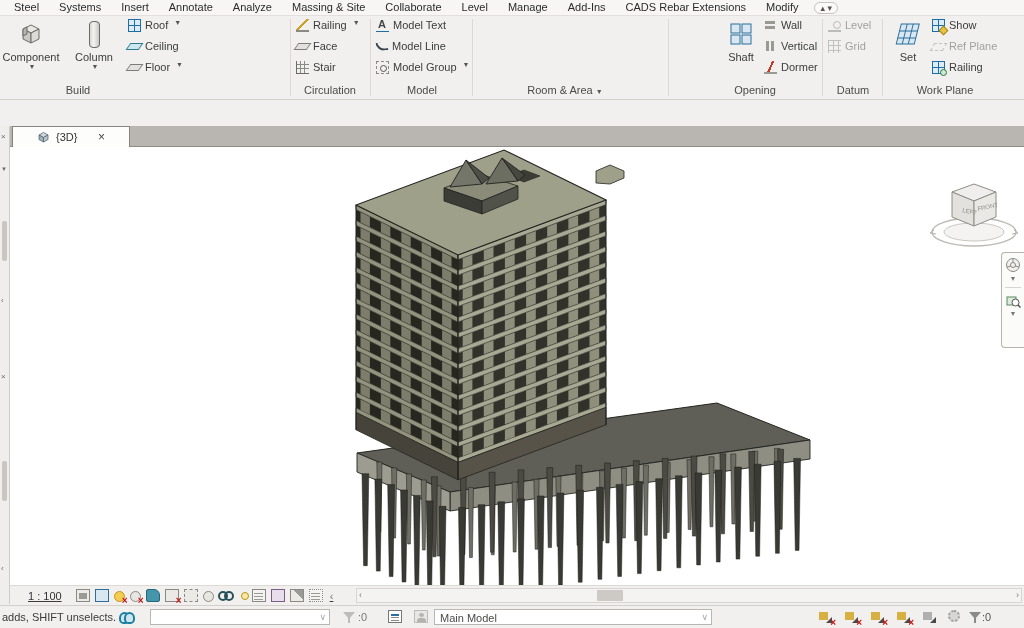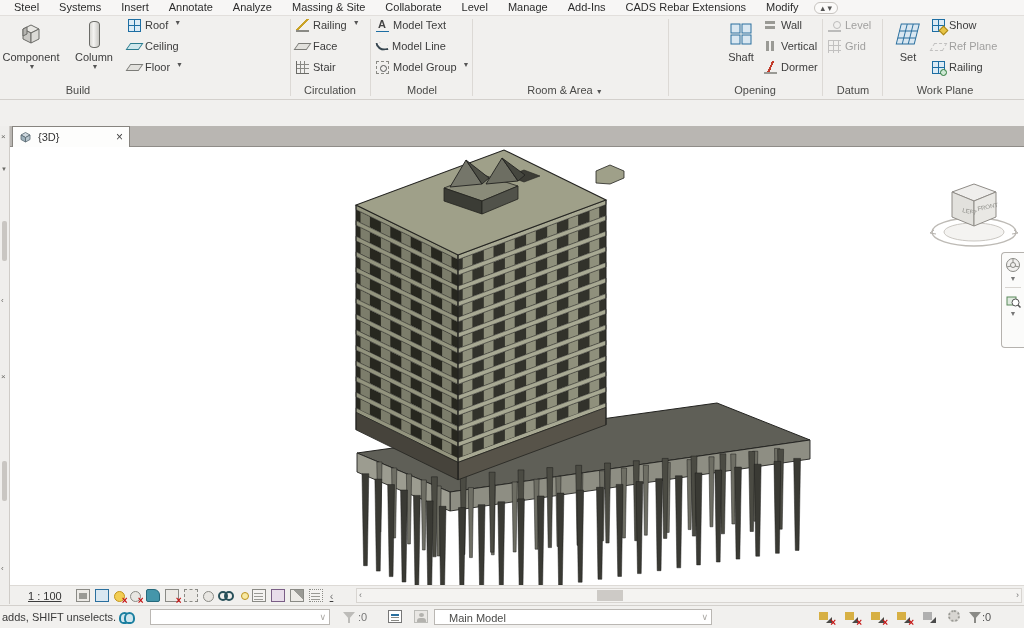--- a/index.html
+++ b/index.html
@@ -42,21 +42,21 @@
   .ic.dormer{border-bottom:2px solid #9a9a95;background:linear-gradient(115deg,transparent 45%,#c23b2a 45%,#c23b2a 58%,transparent 58%);}
   .ic.level{border-bottom:2px solid #7c7c78;}
   .ic.level::before{content:"";position:absolute;right:0;top:2px;width:6px;height:6px;border:1px solid #7c7c78;border-radius:50%;}
   .ic.dgrid{background-image:repeating-linear-gradient(to right,#8a8a85 0 1px,transparent 1px 5px),repeating-linear-gradient(to bottom,#8a8a85 0 1px,transparent 1px 5px);}
   .ic.spark::after{content:"";position:absolute;right:-3px;bottom:-3px;width:5px;height:5px;background:#e7c445;transform:rotate(45deg);border:1px solid #a8861c;}
   .ic.vmag::after{content:"";position:absolute;right:-3px;bottom:-3px;width:5px;height:5px;border:1px solid #2c7a3a;border-radius:50%;background:#cfe8d4;}
   .ic.refp{border:1px dashed #8a8a85;transform:skewX(-30deg);height:8px;margin-top:3px;}
 
   
   #tabbar{position:absolute;left:10px;top:126px;width:1014px;height:21px;background:#b9b6b2;border-bottom:1px solid #8f8c88;}
-  #viewtab{position:absolute;left:2px;top:0;width:118px;height:21px;background:#fdfdfc;border:1px solid #87847f;border-bottom:none;display:flex;align-items:center;gap:6px;padding:0 6px;}
+  #viewtab{position:absolute;left:2px;top:0;width:118px;height:21px;background:#fdfdfc;border:1px solid #87847f;border-bottom:none;display:flex;align-items:center;gap:6px;padding:0 24px;}
   #viewtab .close{margin-left:auto;color:#444;font-size:12px;line-height:12px;cursor:default;}
 
   
   #canvas{position:absolute;left:10px;top:147px;width:1014px;height:457px;background:#ffffff;}
   #leftstrip{position:absolute;left:0;top:126px;width:10px;height:478px;background:#efeeec;border-right:1px solid #cfccc8;font-size:8px;color:#6a6a66;}
   .lsg{position:absolute;left:1px;}
   .lsthumb{position:absolute;left:2px;width:5px;background:#c9c6c2;border-radius:2px;}
   #bsvg{position:absolute;left:0;top:0;width:1024px;height:628px;pointer-events:none;}
 
   
@@ -82,21 +82,21 @@
   .rx::after{content:"×";position:absolute;right:-4px;bottom:-5px;color:#c41111;font-weight:bold;font-size:10px;line-height:10px;}
   #hscroll{position:absolute;left:346px;top:2px;right:2px;height:15px;background:#f4f3f1;border:1px solid #d8d5d1;}
   #hthumb{position:absolute;left:240px;top:1px;width:26px;height:11px;background:#cdcac6;}
   .sarr{position:absolute;top:1px;color:#777;font-size:9px;}
 
   
   #statusbar{position:absolute;left:0;top:605px;width:1024px;height:23px;background:#f1f0ee;border-top:1px solid #d3d0cc;}
   #statusbar .txt{position:absolute;top:5px;color:#3a3a3a;}
   .ddl{position:absolute;top:3px;height:16px;background:#fff;border:1px solid #bab7b3;color:#555;}
   .ddl .chev{position:absolute;right:3px;top:2px;color:#aaa7a3;font-size:9px;}
-  .ddl .val{position:absolute;left:14px;top:2px;color:#4a4a48;}
+  .ddl .val{position:absolute;left:5px;top:2px;color:#4a4a48;}
   .sic{position:absolute;top:4px;width:14px;height:13px;}
   .binoc::before,.binoc::after{content:"";position:absolute;top:2px;width:7px;height:8px;border:2px solid #1a7fa0;border-radius:50% 50% 40% 40%;background:#cfe6ee;}
   .binoc::before{left:-1px}.binoc::after{right:-1px}
   .listic{border:1px solid #777;background:#fff;background-image:linear-gradient(#2a6f9e 0 0),linear-gradient(#8a8a85 0 0),linear-gradient(#8a8a85 0 0);background-size:8px 2px,8px 1px,8px 1px;background-position:2px 3px,2px 6px,2px 9px;background-repeat:no-repeat;}
   .personic{border:1px solid #9a9a95;background:#e4e2de;}
   .personic::before{content:"";position:absolute;left:4px;top:2px;width:5px;height:4px;border-radius:50%;background:#8a8a85;}
   .personic::after{content:"";position:absolute;left:2px;top:7px;width:9px;height:4px;border-radius:3px 3px 0 0;background:#8a8a85;}
   .selic{background:linear-gradient(#d7b044,#d7b044) no-repeat 1px 2px/9px 8px;border-radius:2px;}
   .selic::before{content:"";position:absolute;right:0;bottom:0;width:0;height:0;border-left:6px solid #4a4a46;border-bottom:6px solid transparent;transform:rotate(180deg);}
   .gearic{border-radius:50%;border:2px dotted #9a9a95;background:#d8d6d2;width:12px;height:12px;}

